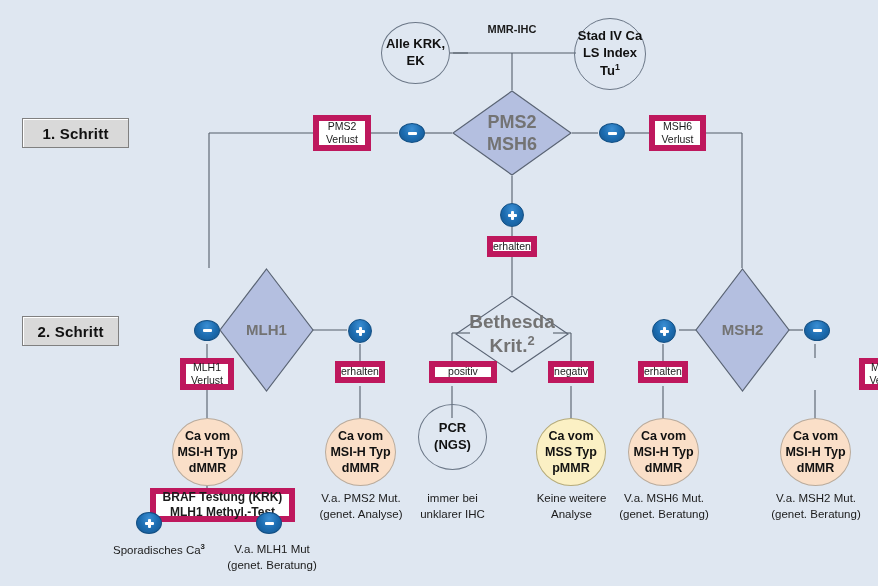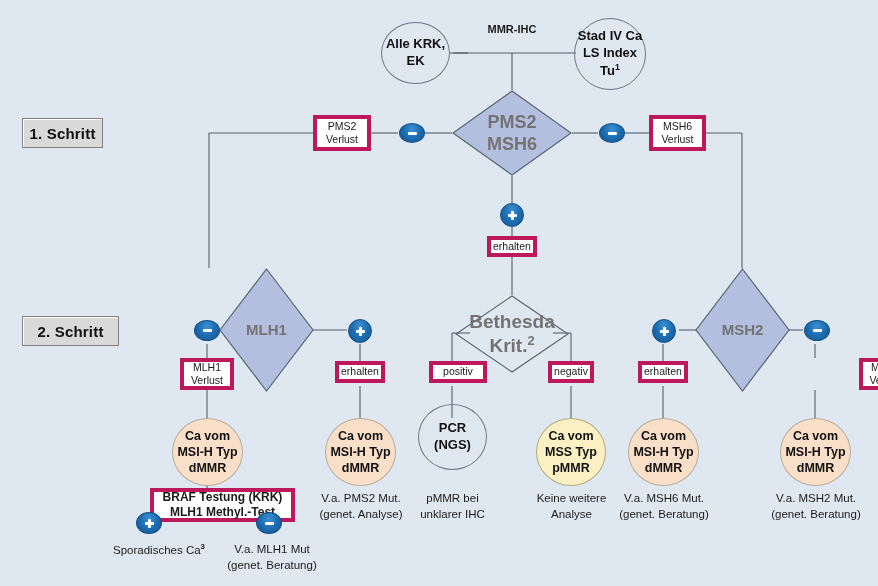--- a/index.html
+++ b/index.html
@@ -68,21 +68,21 @@
     line-height:1.28;
   }
   .circ-plain{ background:transparent; border:1.3px solid #6b7787; font-size:13px; }
   .circ-peach{ background:#fadfc8; border:1.3px solid #b9ab9c; font-size:12.5px; }
   .circ-yellow{ background:#fbf0c4; border:1.3px solid #b5ab7a; font-size:12.5px; }
   
   .lbox{
     position:absolute;
     box-sizing:border-box;
     background:#ffffff;
-    border:4px solid #be185d;
+    border:6px solid #be185d;
     display:flex; align-items:center; justify-content:center;
     text-align:center;
     font-size:10.5px;
     color:#1b1b1b;
     line-height:1.25;
   }
   .lbox.bold{ font-weight:bold; font-size:12px; }
   
   .badge{
     position:absolute;
@@ -172,21 +172,21 @@
       <line x1="704" y1="330" x2="679" y2="330"></line>
       <line x1="663" y1="344" x2="663" y2="361"></line>
       <line x1="663" y1="386" x2="663" y2="418"></line>
 
       <line x1="781" y1="330" x2="803" y2="330"></line>
       <line x1="815" y1="344" x2="815" y2="358"></line>
       <line x1="815" y1="390" x2="815" y2="418"></line>
     </g>
   </svg>
 
-  <div class="step-chip" style="left:22px;top:118px;width:81px;height:30px;">1. Schritt</div>
+  <div class="step-chip" style="left:22px;top:118px;width:107px;height:30px;">1. Schritt</div>
   <div class="step-chip" style="left:22px;top:316px;width:97px;height:30px;">2. Schritt</div>
 
   <div class="circ circ-plain" style="left:381px;top:22px;width:69px;height:62px;">Alle
 KRK, EK</div>
 
   <div class="ftext head" style="left:452px;top:12px;width:120px;">MMR-IHC</div>
 
   <div class="circ circ-plain" style="left:574px;top:18px;width:72px;height:72px;flex-direction:column;">
     <span>Stad IV Ca</span>
     <span>LS Index</span>
@@ -265,30 +265,30 @@
   <div class="diamond d-open" style="left:455px;top:295px;width:114px;height:78px;">
     <svg class="dshape" viewBox="0 0 114 78" preserveAspectRatio="none">
       <polygon points="57,1 113,39 57,77 1,39" fill="none" stroke="#5a6474" stroke-width="1.2"></polygon>
     </svg>
     <div class="dlabel">
       <div>Bethesda</div>
       <div><span>Krit.</span><span class="sup">2</span></div>
     </div>
   </div>
 
-  <div class="lbox" style="left:429px;top:361px;width:58px;height:22px;">positiv</div>
+  <div class="lbox" style="left:429px;top:361px;width:68px;height:22px;">positiv</div>
   <div class="lbox" style="left:548px;top:361px;width:46px;height:22px;">negativ</div>
 
   <div class="circ circ-plain" style="left:418px;top:404px;width:69px;height:66px;white-space:pre-line;">PCR
 (NGS)</div>
   <div class="circ circ-yellow" style="left:536px;top:418px;width:70px;height:68px;white-space:pre-line;">Ca vom
 MSS Typ
 pMMR</div>
 
-  <div class="ftext" style="left:395px;top:491px;width:115px;">pMMR bei
+  <div class="ftext" style="left:395px;top:491px;width:115px;">immer bei
 unklarer IHC</div>
   <div class="ftext" style="left:514px;top:491px;width:115px;">Keine weitere
 Analyse</div>
 
   <div class="diamond d-mid" style="left:695px;top:268px;width:95px;height:124px;">
     <svg class="dshape" viewBox="0 0 95 124" preserveAspectRatio="none">
       <polygon points="47.5,1 94,62 47.5,123 1,62" fill="#b4bfe0" stroke="#5a6474" stroke-width="1.2"></polygon>
     </svg>
     <div class="dlabel">MSH2</div>
   </div>

